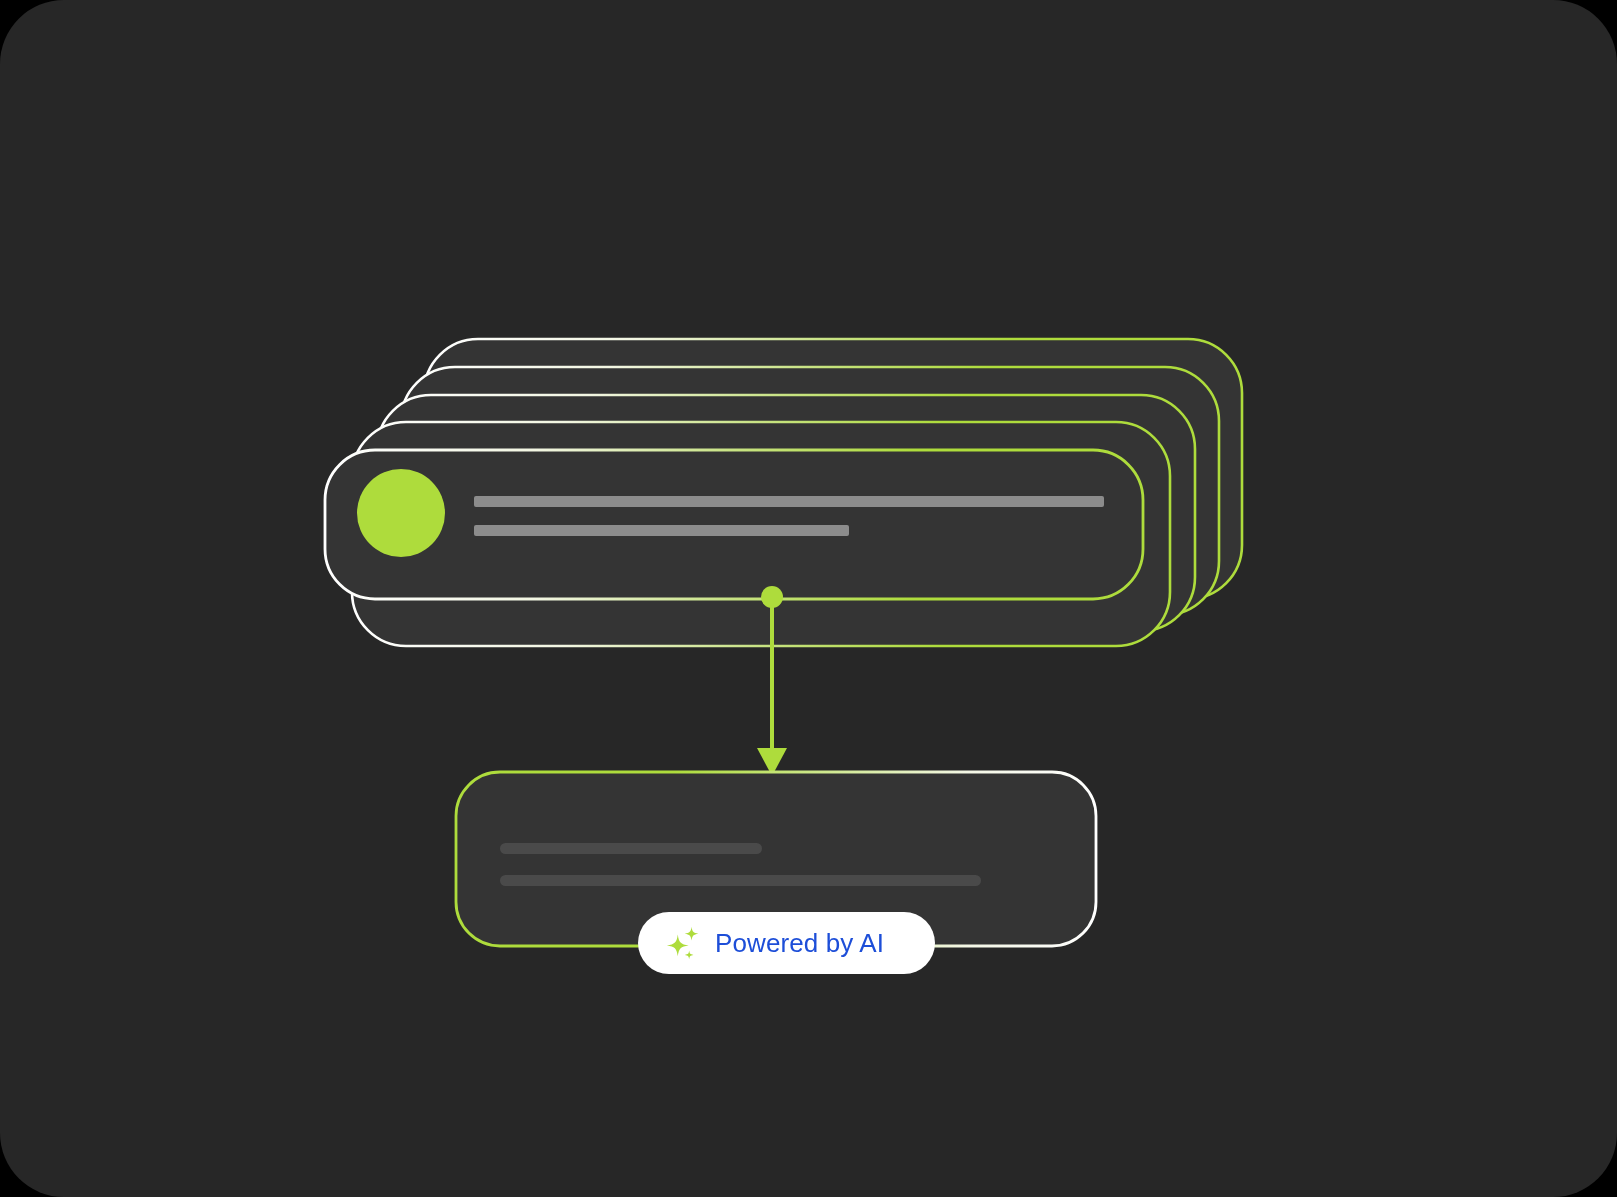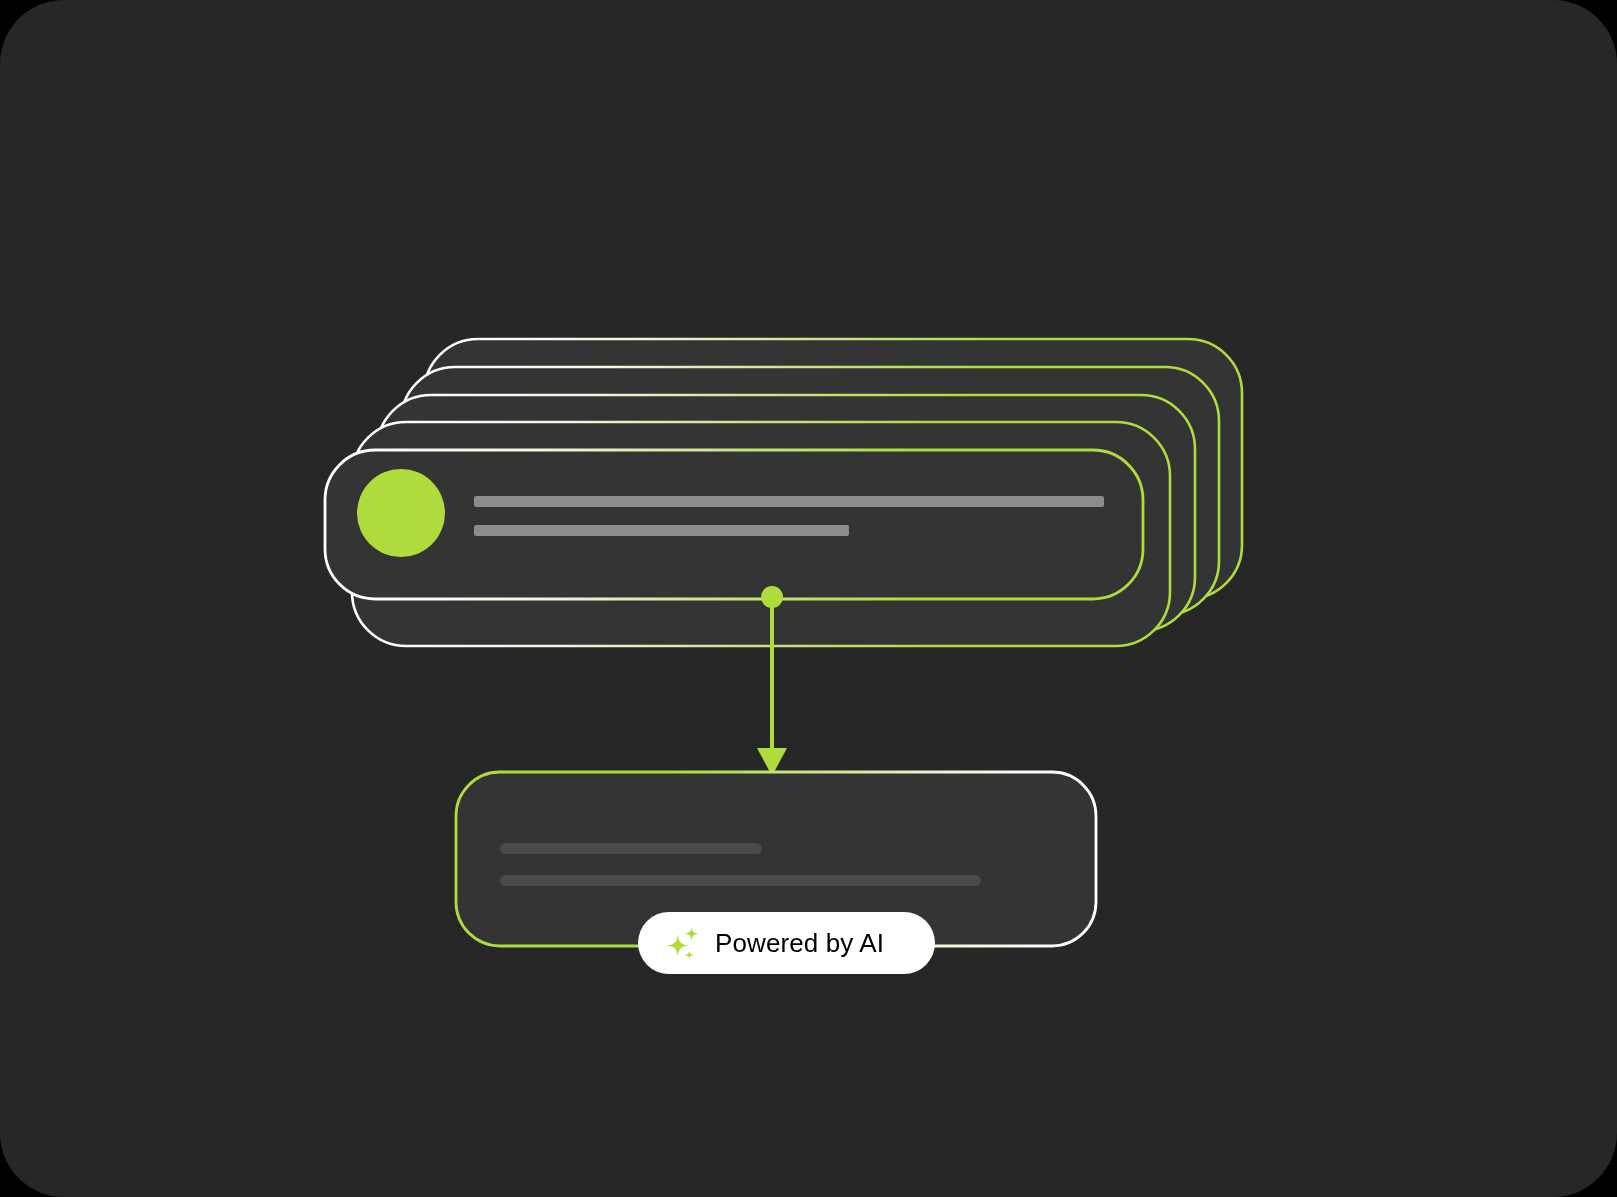--- a/index.html
+++ b/index.html
@@ -60,21 +60,21 @@
     height: 38px;
     flex: 0 0 38px;
     display: block;
   }
 
   #ai-badge .badge-label {
     font-family: "Liberation Sans", sans-serif;
     font-size: 26px;
     line-height: 1;
     letter-spacing: 0.1px;
-    color: #000000;
+    color: #1d4ed8;
     white-space: nowrap;
   }
 </style>
 </head>
 <body>
 
 <div id="stage">
 
   <div id="panel">
 

